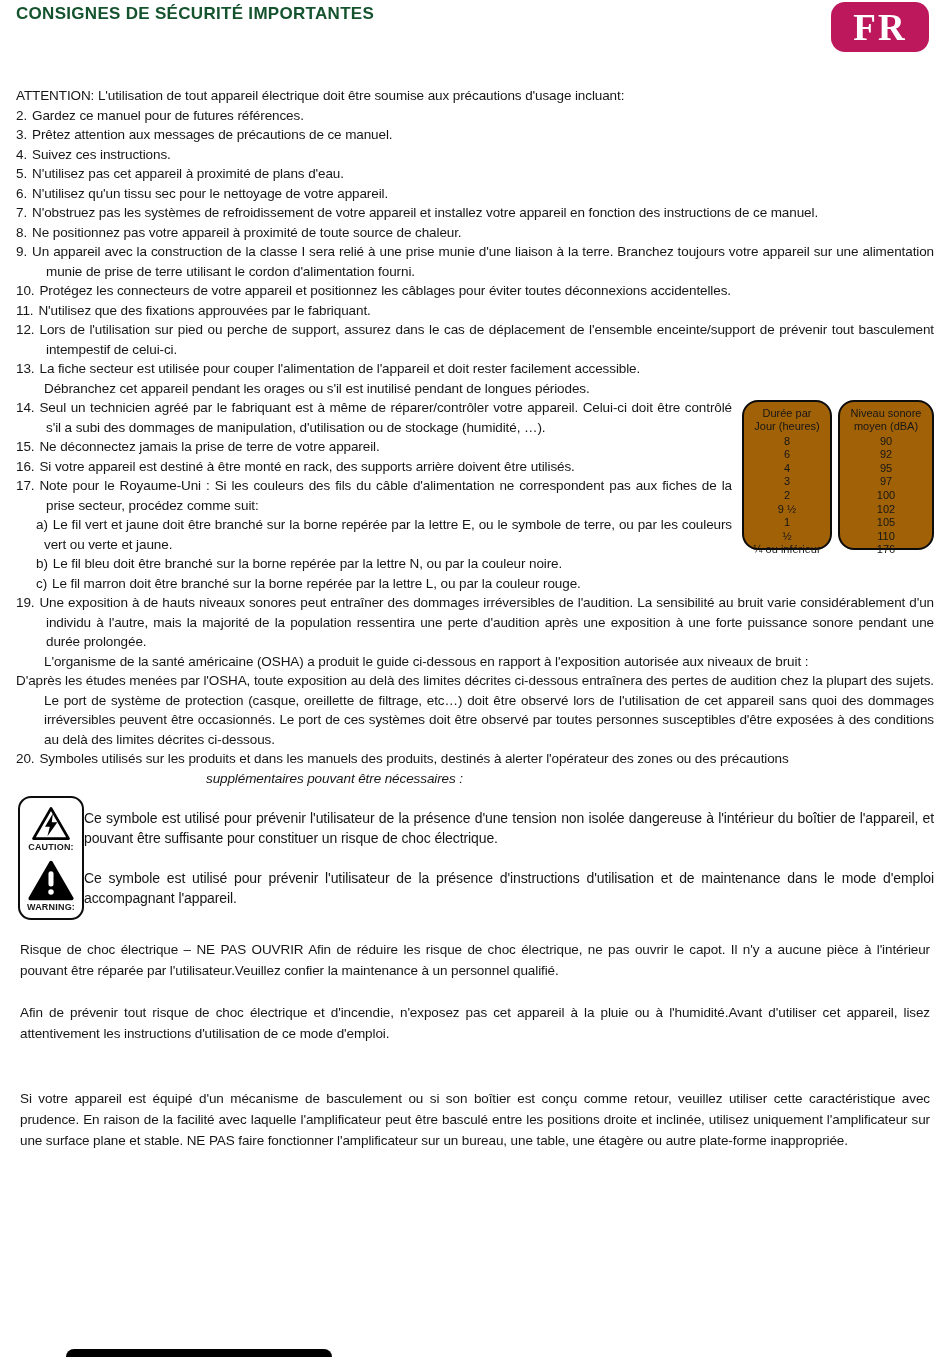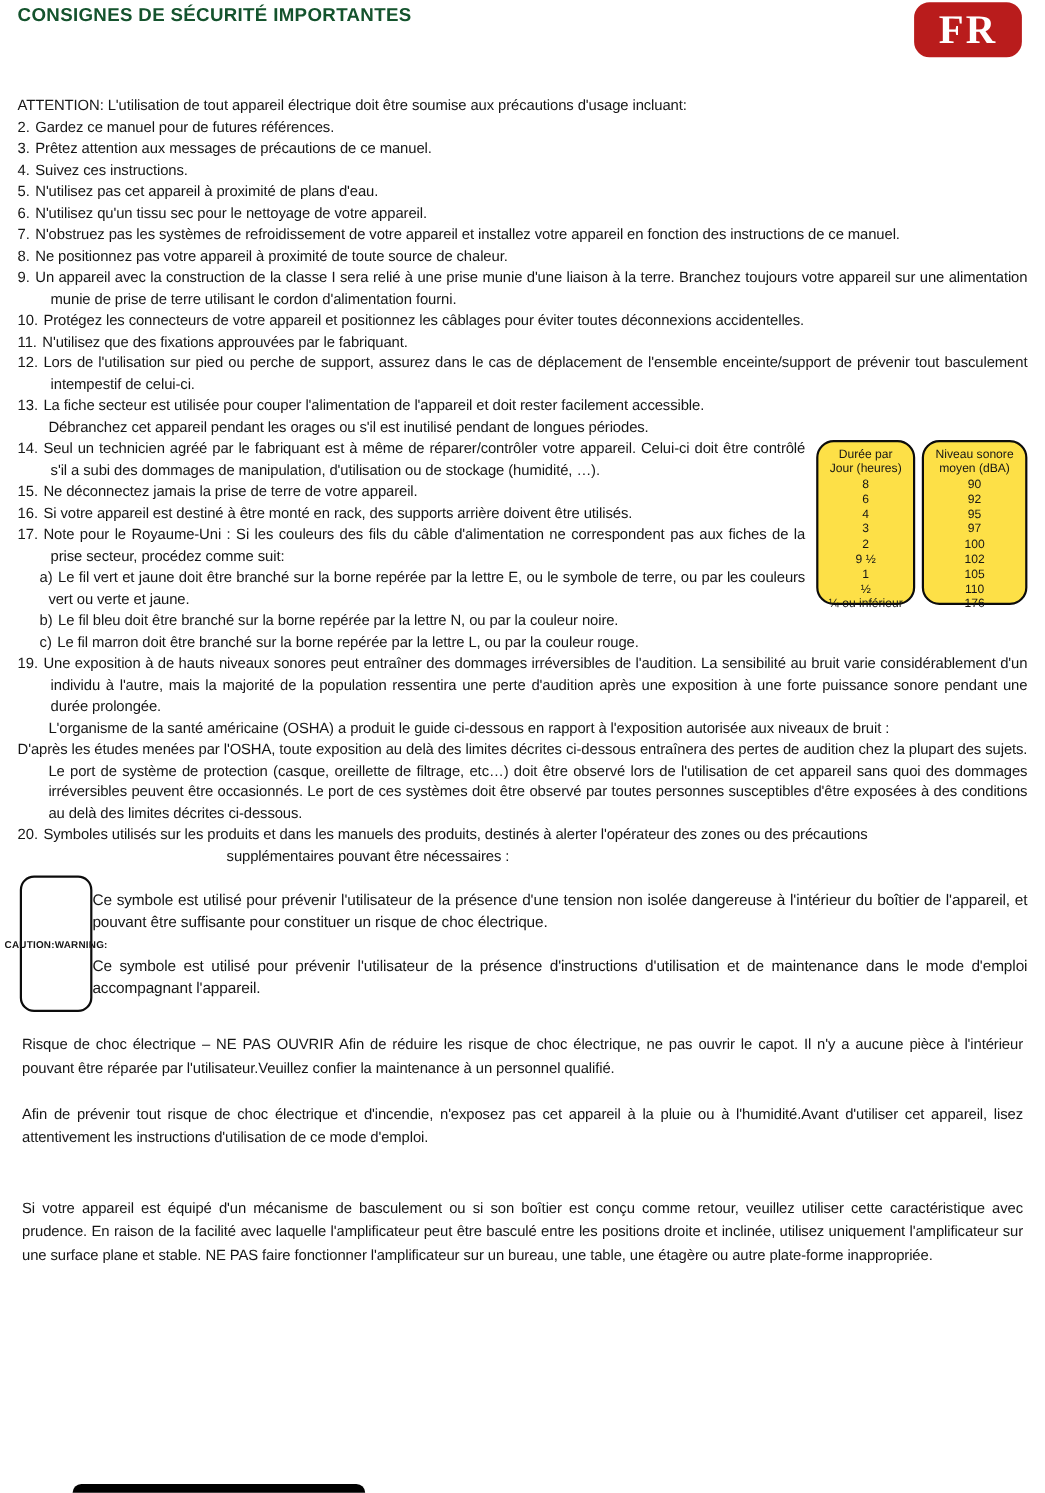--- a/index.html
+++ b/index.html
@@ -2,46 +2,46 @@
 <html><head>
 <meta charset="utf-8">
 <style>
   html,body{margin:0;padding:0;}
   body{width:950px;height:1357px;background:#fff;overflow:hidden;}
   .page{position:relative;width:950px;height:1357px;background:#fff;
         font-family:"Liberation Sans","DejaVu Sans",sans-serif;color:#161616;
         padding:0;box-sizing:border-box;}
   .content{padding:4px 16px 0 16px;}
   .doc-title{font-size:17px;font-weight:700;letter-spacing:.3px;color:#14532d;}
-  .fr-badge{position:absolute;top:2px;right:21px;width:98px;height:50px;background:#b91c1c;
+  .fr-badge{position:absolute;top:2px;right:21px;width:98px;height:50px;background:#be185d;
             border-radius:14px;display:flex;align-items:center;justify-content:center;}
   .fr-badge span{color:#fff;font-family:"Liberation Serif","DejaVu Serif",serif;
                  font-weight:700;font-size:37px;letter-spacing:2px;}
   .body-text{font-size:13.5px;line-height:19.5px;letter-spacing:-.1px;}
   .intro{margin-top:62px;}
   .li{padding-left:30px;text-indent:-30px;text-align:justify;}
   .cont{padding-left:28px;text-align:justify;}
   .sub{padding-left:28px;text-indent:-8px;text-align:justify;}
   .flush{padding-left:28px;text-indent:-28px;text-align:justify;}
-  .deep{padding-left:190px;}
+  .deep{padding-left:190px;font-style:italic;}
   .num{margin-right:5px;}
   
   .noise-float{float:right;margin:2px 0 14px 10px;display:flex;gap:6px;}
-  .nbox{border:2.5px solid #0c0c0c;border-radius:16px;background:#fde047;
+  .nbox{border:2.5px solid #0c0c0c;border-radius:16px;background:#a16207;
         box-sizing:border-box;padding:5px 3px 4px 3px;text-align:center;
         font-size:11px;letter-spacing:0;}
   .nbox.duration{width:90px;height:150px;}
   .nbox.level{width:96px;height:150px;}
   .nhead{line-height:12.8px;margin-bottom:2px;}
   .nval{line-height:13.6px;}
   
   .symbols{display:flex;margin-top:8px;}
   .symbol-box{width:66px;height:124px;border:2.5px solid #0c0c0c;border-radius:13px;
               box-sizing:border-box;flex:0 0 auto;margin-left:2px;
-              display:flex;flex-direction:row;align-items:center;justify-content:center;}
+              display:flex;flex-direction:column;align-items:center;justify-content:center;}
   .symbol-label{font-size:9px;font-weight:700;letter-spacing:.2px;margin-top:1px;}
   .sym-caution{margin-top:2px;}
   .sym-warning{margin-top:8px;}
   .symbol-texts{padding-top:12px;flex:1;}
   .symbol-texts p{margin:0;font-size:14px;line-height:20px;letter-spacing:-.1px;text-align:justify;}
   .symbol-texts p + p{margin-top:20px;}
   
   .para{margin:4px;text-align:justify;}
   .para.shock{margin-top:19px;line-height:21px;}
   .para.rain{margin-top:21px;line-height:21px;}

